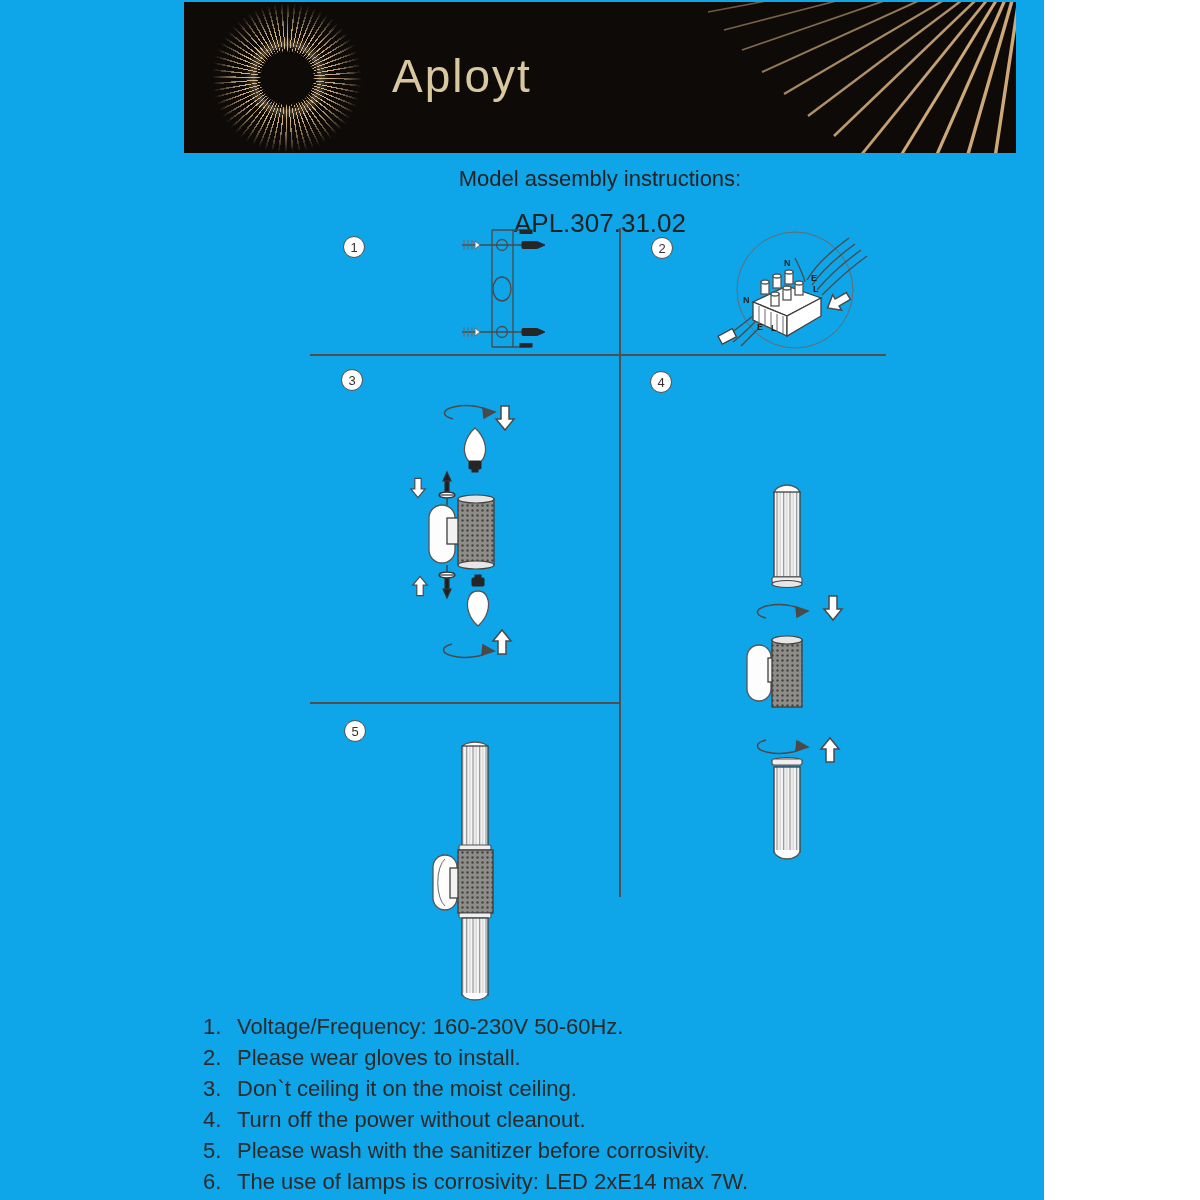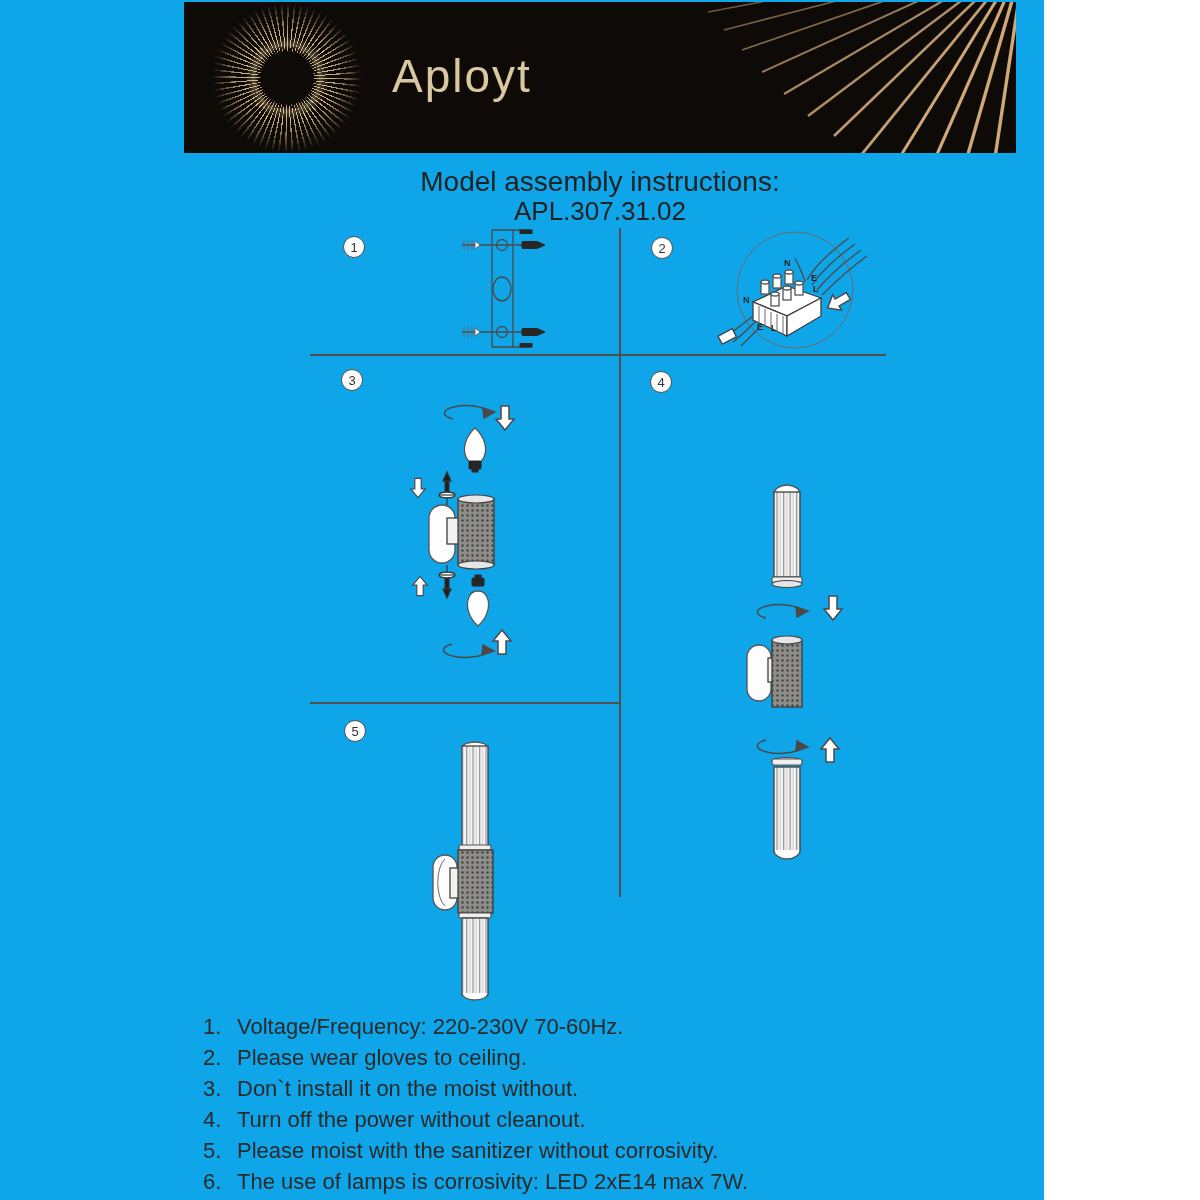--- a/index.html
+++ b/index.html
@@ -12,22 +12,22 @@
     background:
       radial-gradient(circle at 50% 50%, #0d0a08 0 26px, rgba(13,10,8,0) 28px),
       radial-gradient(circle at 50% 50%, rgba(13,10,8,0) 0 29px, rgba(236,212,168,0.30) 33px, rgba(13,10,8,0) 42px),
       radial-gradient(circle at 50% 50%, rgba(13,10,8,0) 0 44px, #0d0a08 75px),
       repeating-conic-gradient(from 0deg, #cfb184 0deg 1.4deg, #0d0a08 1.4deg 5.3deg);
   }
   .brand { position:absolute; left:208px; top:47px; font-size:46px; font-weight:300; letter-spacing:2px; color:#d9c7a0; }
   .corner-rays { position:absolute; right:0; top:0; }
 
   
-  .title-line1 { position:absolute; left:0; top:166px; width:1200px; text-align:center; font-size:28px; font-weight:500; color:#222; }
-  .title-line2 { position:absolute; left:0; top:196px; width:1200px; text-align:center; font-size:26px; font-weight:500; color:#222; }
+  .title-line1 { position:absolute; left:0; top:166px; width:1200px; text-align:center; font-size:22px; font-weight:500; color:#222; }
+  .title-line2 { position:absolute; left:0; top:208px; width:1200px; text-align:center; font-size:26px; font-weight:500; color:#222; }
 
   
   .vline  { position:absolute; left:619px; top:228px; width:2px; height:669px; background:#4f4f4f; }
   .hline1 { position:absolute; left:310px; top:354px; width:576px; height:2px; background:#4f4f4f; }
   .hline2 { position:absolute; left:310px; top:702px; width:311px; height:2px; background:#4f4f4f; }
 
   .step-num { position:absolute; width:22px; height:22px; border:1.5px solid #4f4f4f; border-radius:50%;
     display:flex; align-items:center; justify-content:center; font-size:13px; color:#333; background:#fff; }
   .sn1 { left:343px; top:236px; } .sn2 { left:651px; top:237px; }
   .sn3 { left:341px; top:369px; } .sn4 { left:650px; top:371px; }
@@ -294,37 +294,37 @@
       <rect x="58" y="115" width="35" height="63" fill="url(#knurl)" class="body-outline"></rect>
       <rect x="59" y="178" width="32" height="5" class="collar" rx="1.5"></rect>
       <rect x="62" y="183" width="26" height="77" fill="url(#ribs)" class="body-outline"></rect>
       <path class="glass" d="M62,258 A13,7 0 0 0 88,258" fill="#f4f4f4"></path>
     </g>
   </svg>
 
   <div class="instructions">
     <div class="inst-row">
       <span class="inst-num">1.</span>
-      <span class="inst-text">Voltage/Frequency: 220-230V 70-60Hz.</span>
+      <span class="inst-text">Voltage/Frequency: 160-230V 50-60Hz.</span>
     </div>
     <div class="inst-row">
       <span class="inst-num">2.</span>
-      <span class="inst-text">Please wear gloves to ceiling.</span>
+      <span class="inst-text">Please wear gloves to install.</span>
     </div>
     <div class="inst-row">
       <span class="inst-num">3.</span>
-      <span class="inst-text">Don`t install it on the moist without.</span>
+      <span class="inst-text">Don`t ceiling it on the moist ceiling.</span>
     </div>
     <div class="inst-row">
       <span class="inst-num">4.</span>
       <span class="inst-text">Turn off the power without cleanout.</span>
     </div>
     <div class="inst-row">
       <span class="inst-num">5.</span>
-      <span class="inst-text">Please moist with the sanitizer without corrosivity.</span>
+      <span class="inst-text">Please wash with the sanitizer before corrosivity.</span>
     </div>
     <div class="inst-row">
       <span class="inst-num">6.</span>
       <span class="inst-text">The use of lamps is corrosivity: LED 2xE14 max 7W.</span>
     </div>
   </div>
 
 </div>
 
 </body></html>

